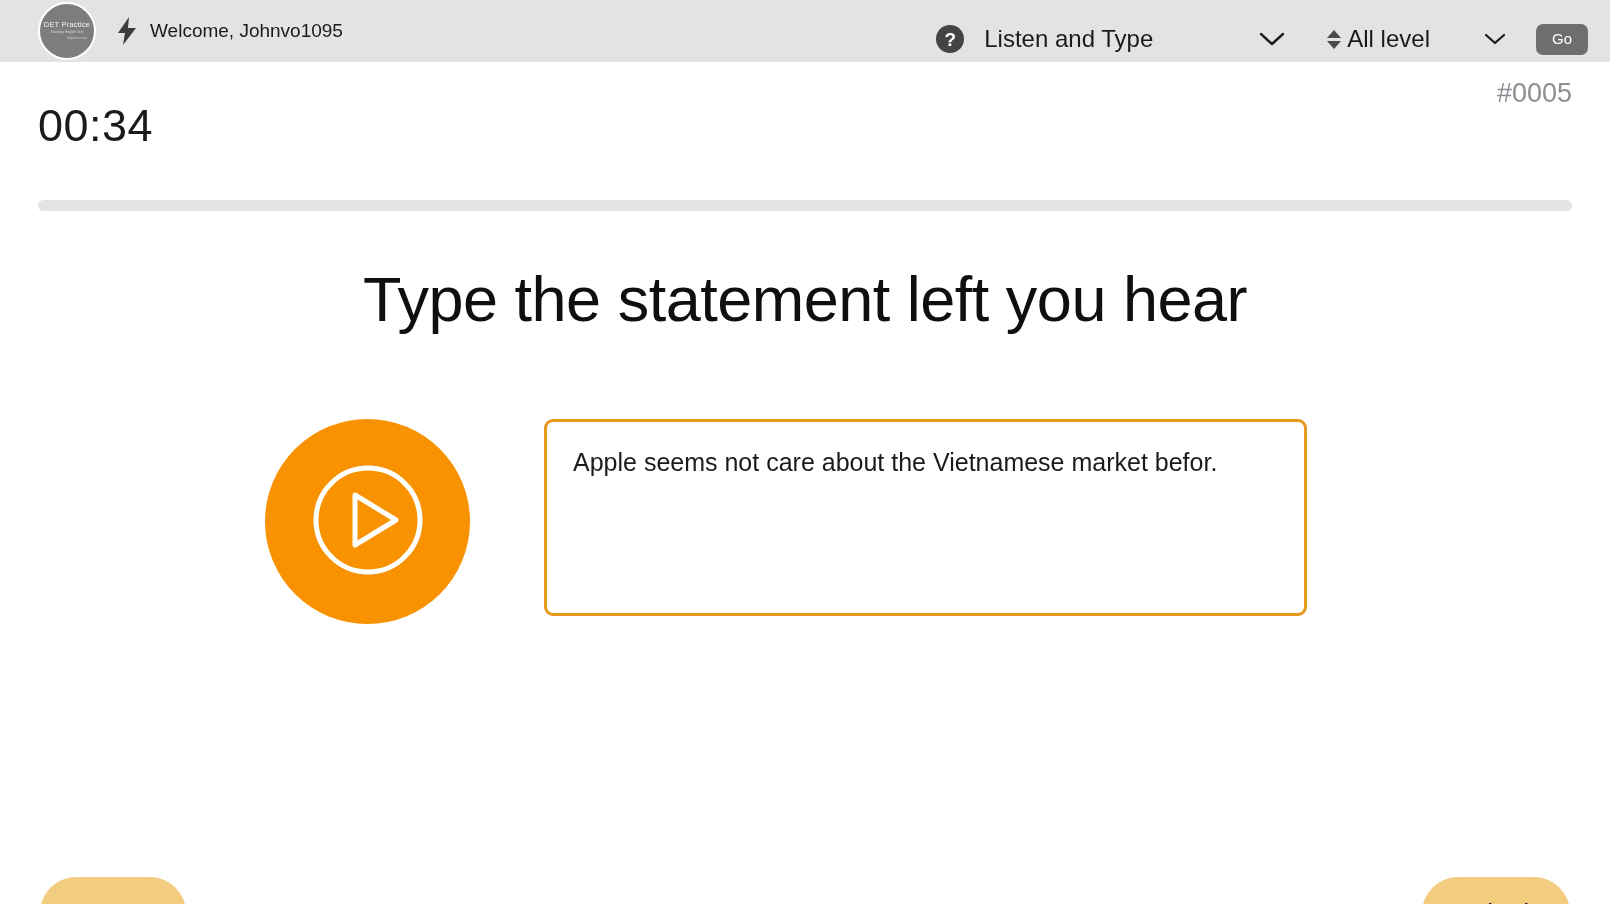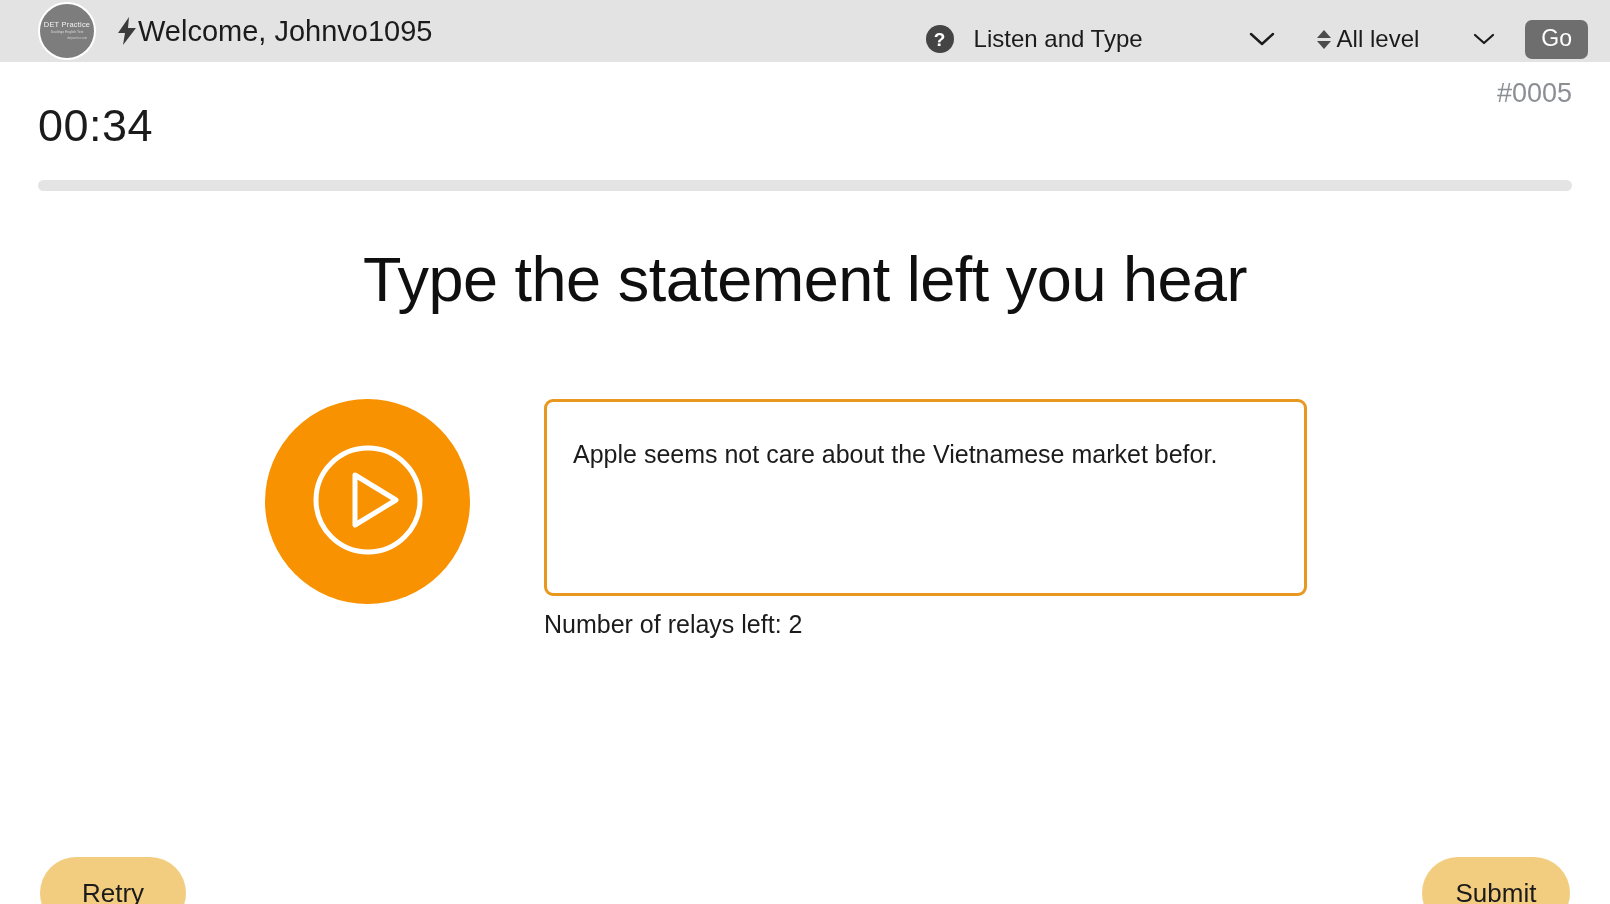--- a/index.html
+++ b/index.html
@@ -67,21 +67,22 @@
   }
 
   .bolt-icon {
     margin-left: 20px;
     display: flex;
     align-items: center;
     color: #3b3b3b;
   }
 
   .welcome-text {
-    font-size: 29px;
+    margin-left: 12px;
+    font-size: 19px;
     color: #1b1b1b;
     white-space: nowrap;
   }
 
   .header-right {
     position: absolute;
     right: 22px;
     top: 0;
     height: 78px;
     display: flex;
@@ -146,30 +147,30 @@
   }
   .level-label { margin-left: 6px; }
 
   .go-button {
     margin-left: 30px;
     background: #6e6e6e;
     color: #ffffff;
     border: none;
     border-radius: 7px;
     font-family: inherit;
-    font-size: 23px;
+    font-size: 15px;
     padding: 7px 16px 9px;
     cursor: pointer;
     line-height: 1;
   }
 
   
   .timer-row {
     position: relative;
-    height: 118px;
+    height: 138px;
     padding: 18px 38px;
   }
   .timer {
     position: absolute;
     left: 38px;
     top: 38px;
     font-size: 45px;
     color: #1b1b1b;
     letter-spacing: .5px;
   }
@@ -239,21 +240,21 @@
 
   .answer-box {
     width: 763px;
     height: 197px;
     border: 3px solid #e8971f;
     border-radius: 9px;
     background: #ffffff;
     font-family: inherit;
     font-size: 25px;
     color: #1b1b1b;
-    padding: 36px 26px;
+    padding: 24px 26px;
     resize: none;
     outline: none;
     line-height: 1.35;
   }
 
   .relays-text {
     margin-top: 14px;
     font-size: 25px;
     color: #1b1b1b;
   }
@@ -352,21 +353,20 @@
       <span>
         <svg width="116" height="116" viewBox="0 0 116 116" aria-hidden="true">
           <circle cx="58" cy="58" r="52" fill="none" stroke="#ffffff" stroke-width="5"></circle>
           <path d="M45 33 L86 58 L45 83 Z" fill="none" stroke="#ffffff" stroke-width="5" stroke-linejoin="round"></path>
         </svg>
       </span>
     </button>
 
     <div class="answer-col">
       <textarea class="answer-box" placeholder="" style="">Apple seems not care about the Vietnamese market befor.</textarea>
-      <span class="relays-text">Number of relays left: 2</span>
     </div>
   </div>
 </div>
 
 <div class="footer">
   <button class="pill-button retry-button">Retry</button>
   <button class="pill-button submit-button">Submit</button>
 </div>
 
 </body></html>

